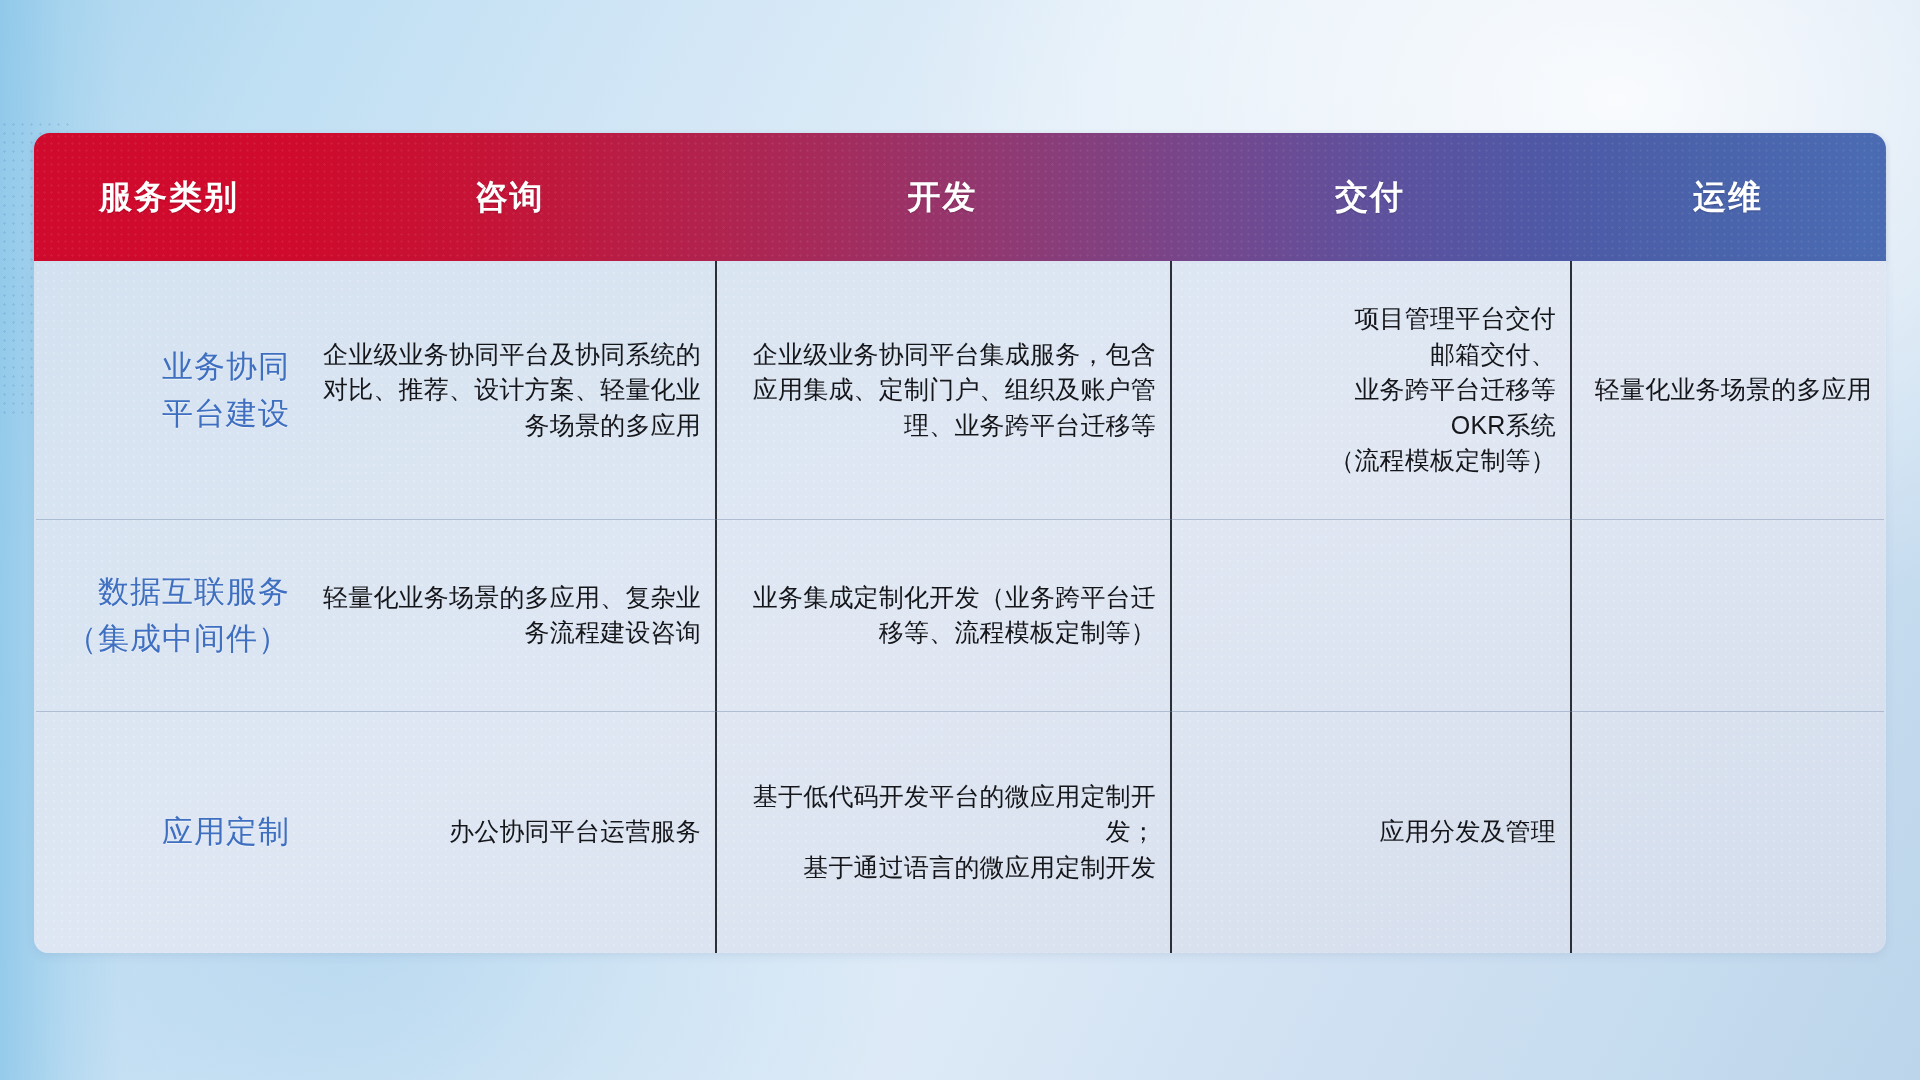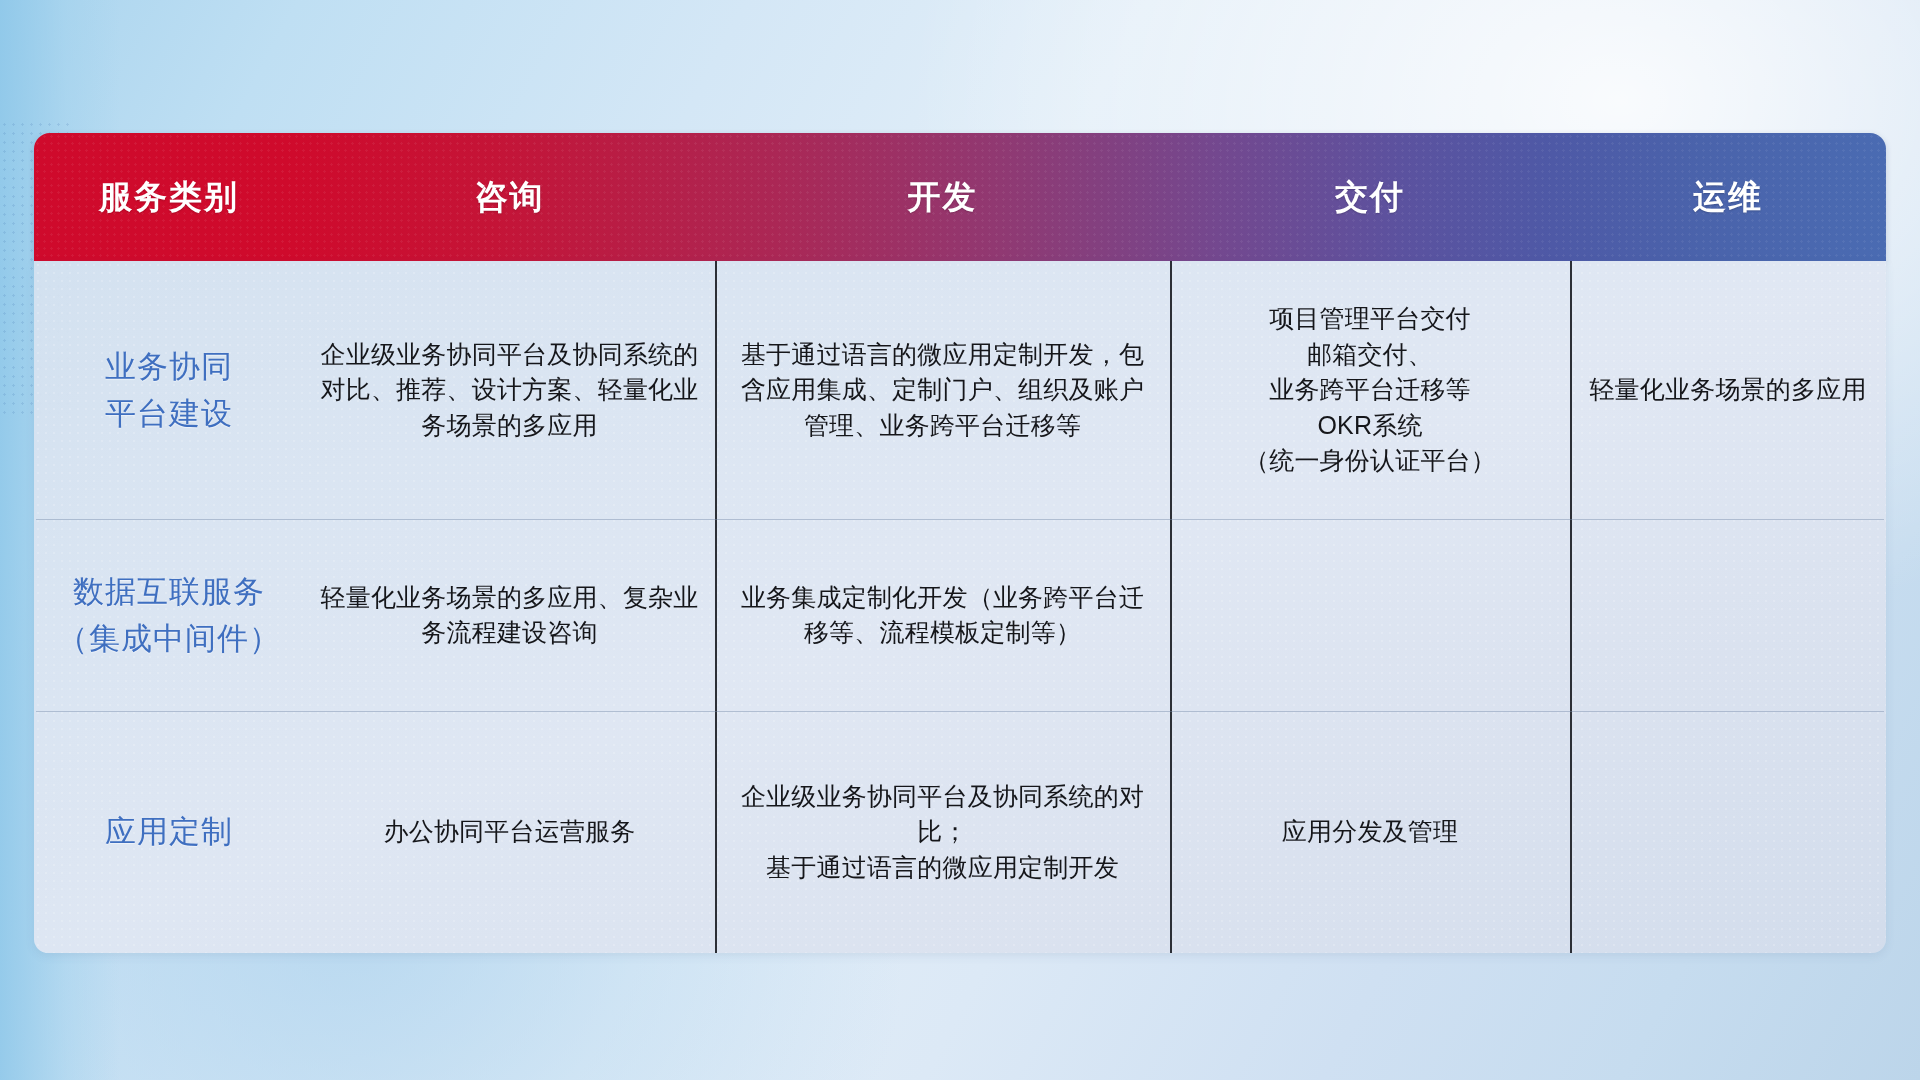--- a/index.html
+++ b/index.html
@@ -134,21 +134,21 @@
     background-size: 7px 7px;
     opacity: .5;
     pointer-events: none;
   }
 
   
   tbody tr { }
   tbody td {
     position: relative;
     vertical-align: middle;
-    text-align: center;
+    text-align: right;
     color: #15161a;
     font-size: 25px;
     line-height: 1.42;
     padding: 16px 14px;
     letter-spacing: .2px;
     margin-top: 39px;
   }
   td.cat {
     color: #3f6fc0;
     font-weight: normal;
@@ -247,27 +247,27 @@
       </thead>
 
       <tbody>
 
         <tr style="height:258px;">
           <td class="cat">
               <span class="nowrapline">业务协同</span>
               <span class="nowrapline">平台建设</span>
             </td>
           <td>企业级业务协同平台及协同系统的对比、推荐、设计方案、轻量化业务场景的多应用</td>
-          <td>基于通过语言的微应用定制开发，包含应用集成、定制门户、组织及账户管理、业务跨平台迁移等</td>
+          <td>企业级业务协同平台集成服务，包含应用集成、定制门户、组织及账户管理、业务跨平台迁移等</td>
           <td>
               <span class="nowrapline">项目管理平台交付</span>
               <span class="nowrapline">邮箱交付、</span>
               <span class="nowrapline">业务跨平台迁移等</span>
               <span class="nowrapline">OKR系统</span>
-              <span class="nowrapline">（统一身份认证平台）</span>
+              <span class="nowrapline">（流程模板定制等）</span>
             </td>
           <td>轻量化业务场景的多应用</td>
         </tr>
 
         <tr style="height:192px;">
           <td class="cat">
               <span class="nowrapline">数据互联服务</span>
               <span class="nowrapline">（集成中间件）</span>
             </td>
           <td>轻量化业务场景的多应用、复杂业务流程建设咨询</td>
@@ -275,21 +275,21 @@
           <td></td>
           <td></td>
         </tr>
 
         <tr style="height:242px;">
           <td class="cat">
               <span class="nowrapline">应用定制</span>
             </td>
           <td>办公协同平台运营服务</td>
           <td>
-              <span class="nowrapline">企业级业务协同平台及协同系统的对比；</span>
+              <span class="nowrapline">基于低代码开发平台的微应用定制开发；</span>
               <span class="nowrapline">基于通过语言的微应用定制开发</span>
             </td>
           <td>应用分发及管理</td>
           <td></td>
         </tr>
 
       </tbody>
     </table>
   </div>
 </div>

